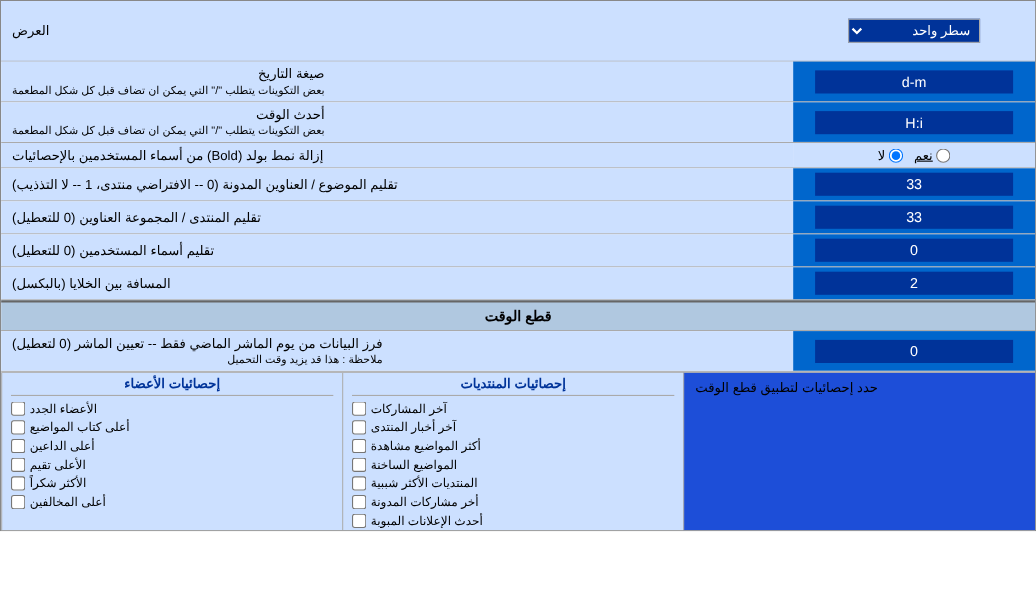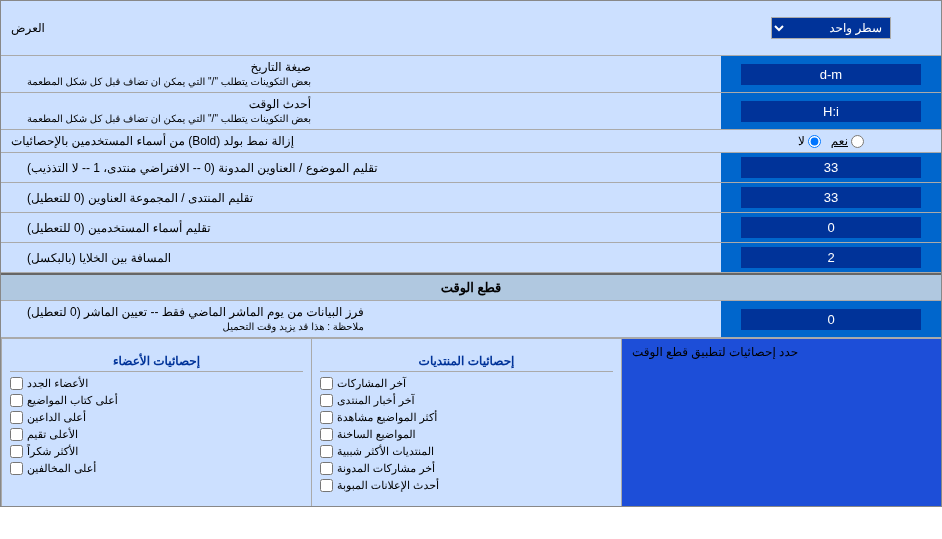--- a/index.html
+++ b/index.html
@@ -24,21 +24,21 @@
       justify-content: center;
       padding: 4px 8px;
       min-width: 220px;
       flex: 0 0 220px;
     }
 
     .right-cell {
       background: #cce0ff;
       color: #000;
       flex: 1;
-      padding: 4px 26px;
+      padding: 4px 10px;
       display: flex;
       align-items: center;
       justify-content: flex-end;
       font-size: 12px;
       text-align: right;
     }
 
     .input-dark {
       background: #003399;
       color: #fff;
@@ -159,21 +159,21 @@
       font-size: 12px;
       text-align: center;
       color: #003399;
       padding: 3px 0;
       border-bottom: 1px solid #aaa;
       margin-bottom: 3px;
     }
 
     .bottom-col {
       flex: 1;
-      padding: 12px 8px;
+      padding: 0 8px;
       border-left: 1px solid #aaa;
     }
   </style>
 </head>
 <body>
 
 <div style="width:942px; border: 1px solid #888; overflow:hidden;">
 
   <div class="top-row">
     <div class="top-row-left">

